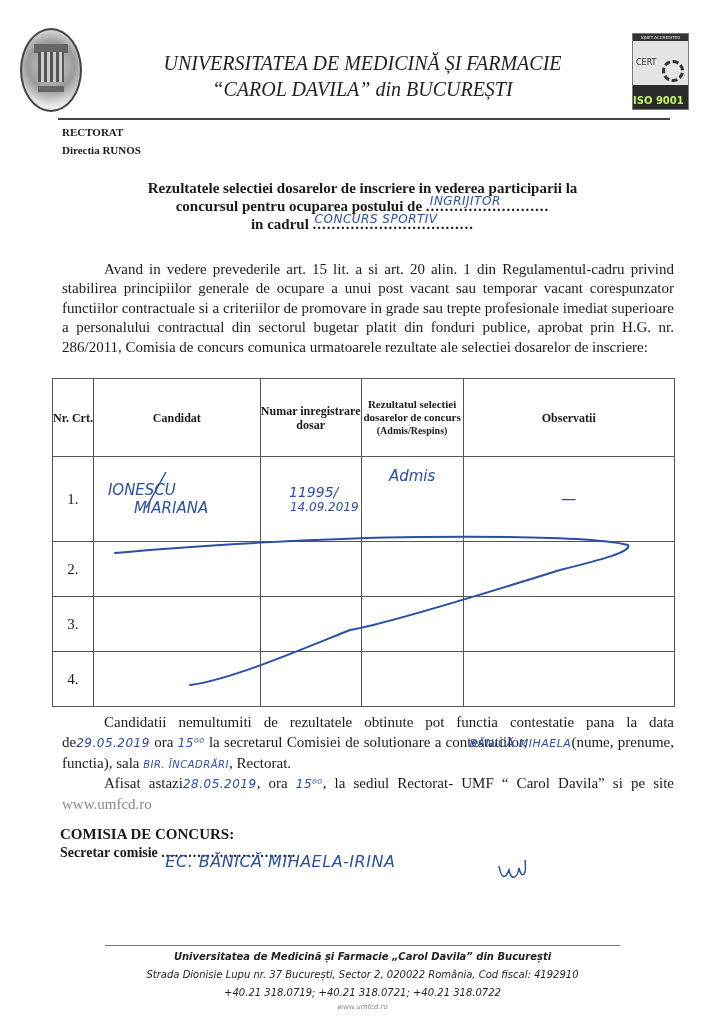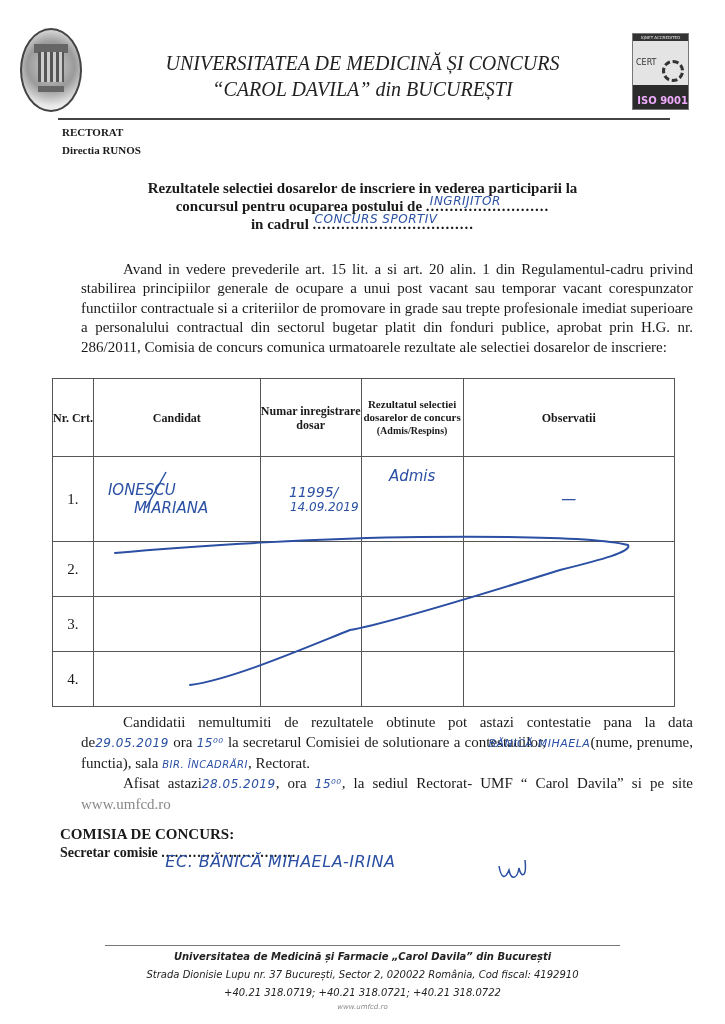--- a/index.html
+++ b/index.html
@@ -10,33 +10,33 @@
   
   .seal { left: 20px; top: 28px; width: 58px; height: 80px; border: 2px solid #444; border-radius: 50%; background: radial-gradient(circle at 50% 45%, #d0d0d0 0%, #9a9a9a 45%, #e8e8e8 75%, #ffffff 100%); overflow: hidden; }
   .seal .cols { position: absolute; left: 16px; top: 22px; width: 26px; height: 30px; background: repeating-linear-gradient(90deg, #555 0 3px, #ccc 3px 6px); }
   .seal .roof { position: absolute; left: 12px; top: 14px; width: 34px; height: 9px; background: #666; }
   .seal .base { position: absolute; left: 16px; top: 56px; width: 26px; height: 6px; background: #666; }
   .uni-title { left: 0; width: 725px; text-align: center; font-family: "Liberation Serif", serif; font-style: italic; font-size: 20px; color: #222; }
   .iso-box { left: 632px; top: 33px; width: 55px; height: 75px; background: #e4e4e4; border: 1px solid #777; }
   .iso-top { position: absolute; left: 0; top: 0; width: 55px; height: 7px; background: #333; color: #eee; font-size: 4px; text-align: center; line-height: 7px; font-family: "DejaVu Sans", sans-serif; }
   .iso-logo { position: absolute; left: 3px; top: 12px; width: 48px; height: 34px; font-family: "DejaVu Sans", sans-serif; font-size: 8px; color: #333; text-align: center; line-height: 34px; }
   .iso-star { position: absolute; left: 26px; top: 14px; width: 22px; height: 22px; border-radius: 50%; border: 3px dashed #333; box-sizing: border-box; }
-  .iso-bottom { position: absolute; left: 0; bottom: 0; width: 55px; height: 24px; background: #2b2b2b; color: #f0abfc; text-align: right; font-family: "DejaVu Sans", sans-serif; }
+  .iso-bottom { position: absolute; left: 0; bottom: 0; width: 55px; height: 24px; background: #2b2b2b; color: #bef264; text-align: left; font-family: "DejaVu Sans", sans-serif; }
   .iso-bottom .small { font-size: 3px; line-height: 10px; color: #ccc; }
   .iso-bottom .big { font-size: 10px; font-weight: bold; line-height: 12px; }
   .hr-top { left: 58px; top: 118px; width: 612px; height: 2px; background: #444; }
 
   .rect-label { left: 62px; font-weight: bold; font-size: 11px; }
 
   
   .title-line { left: 0; width: 725px; text-align: center; font-weight: bold; font-size: 15px; }
   .dots { letter-spacing: 1px; }
 
   
-  .para { left: 62px; width: 612px; font-size: 15px; line-height: 19.4px; text-align: justify; margin-left: 19px; }
+  .para { left: 62px; width: 612px; font-size: 15px; line-height: 19.4px; text-align: justify; }
   .para .indent { display: inline-block; width: 42px; }
 
   
   table.results { position: absolute; left: 52px; top: 378px; width: 623px; border-collapse: collapse; font-family: "Liberation Serif", serif; }
   table.results th, table.results td { border: 1px solid #555; padding: 0; text-align: center; vertical-align: middle; }
   table.results th { font-weight: bold; font-size: 12px; line-height: 14px; }
   table.results th.small-h { font-size: 11px; line-height: 13px; }
   table.results th .tiny { font-size: 10px; }
   table.results td { font-size: 15px; height: 54px; position: relative; }
   table.results tr.r1 td { height: 74px; }
@@ -53,21 +53,21 @@
   .secretar { left: 60px; top: 845px; font-weight: bold; font-size: 14px; }
 </style>
 </head>
 <body>
 
 <div class="abs seal">
   <div class="roof"></div>
   <div class="cols"></div>
   <div class="base"></div>
 </div>
-<div class="abs uni-title" style="top:52px;">UNIVERSITATEA DE MEDICINĂ ȘI CONCURS</div>
+<div class="abs uni-title" style="top:52px;">UNIVERSITATEA DE MEDICINĂ ȘI FARMACIE</div>
 <div class="abs uni-title" style="top:78px;">“CAROL DAVILA” din BUCUREȘTI</div>
 
 <div class="abs iso-box">
   <div class="iso-top">IQNET ACCREDITED</div>
   <div class="iso-logo">
       <span style="position:absolute;left:0;top:0;">CERT</span>
       <div class="iso-star"></div>
     </div>
   <div class="iso-bottom">
     <div class="small">&nbsp;</div>
@@ -158,21 +158,21 @@
     </tr>
   </tbody>
 </table>
 
 <svg class="scribble" viewBox="0 0 725 1024">
   <path d="M115 553 C 200 545, 330 538, 420 537 C 520 536, 600 538, 628 545 C 632 552, 600 560, 560 570 C 480 595, 380 625, 350 630 C 300 650, 230 680, 190 685" fill="none" stroke="#2a4fa3" stroke-width="2" stroke-linecap="round"></path>
   <path d="M 146 508 L 166 472" stroke="#2a4fa3" stroke-width="1.5" fill="none"></path>
 </svg>
 
 <div class="abs para" style="top:713px;line-height:19.8px;">
-  <span class="indent"></span><span>Candidatii nemultumiti de rezultatele obtinute pot astazi contestatie pana la data</span>
+  <span class="indent"></span><span>Candidatii nemultumiti de rezultatele obtinute pot functia contestatie pana la data</span>
   <span>de</span><span class="hand" style="font-size:12px;">29.05.2019</span>
   <span>ora</span>
   <span class="hand" style="font-size:12px;">15⁰⁰</span>
   <span>la secretarul Comisiei de solutionare a contestatiilor,</span>
   <span class="hand" style="font-size:11px;margin-left:-62px;">BĂNICĂ MIHAELA</span><span>(nume, prenume, functia), sala</span>
   <span class="hand" style="font-size:10px;">BIR. ÎNCADRĂRI</span><span>, Rectorat.</span>
   <br>
   <span class="indent"></span><span>Afisat astazi</span><span class="hand" style="font-size:12px;">28.05.2019</span><span>, ora</span>
   <span class="hand" style="font-size:12px;">15⁰⁰</span><span>, la sediul Rectorat- UMF “ Carol Davila” si pe</span>
   <span>site</span>

